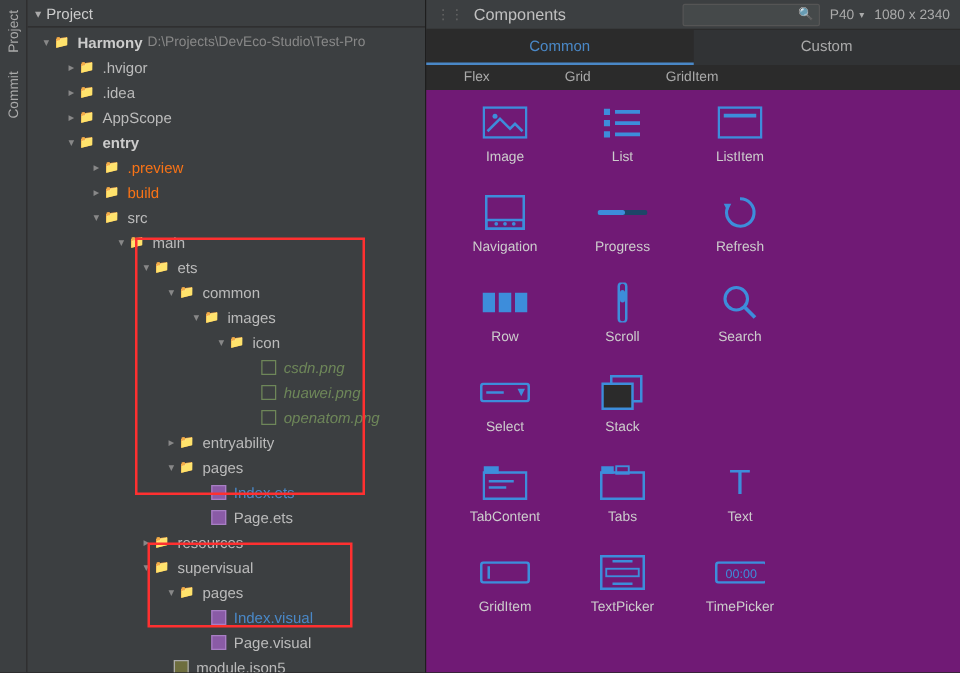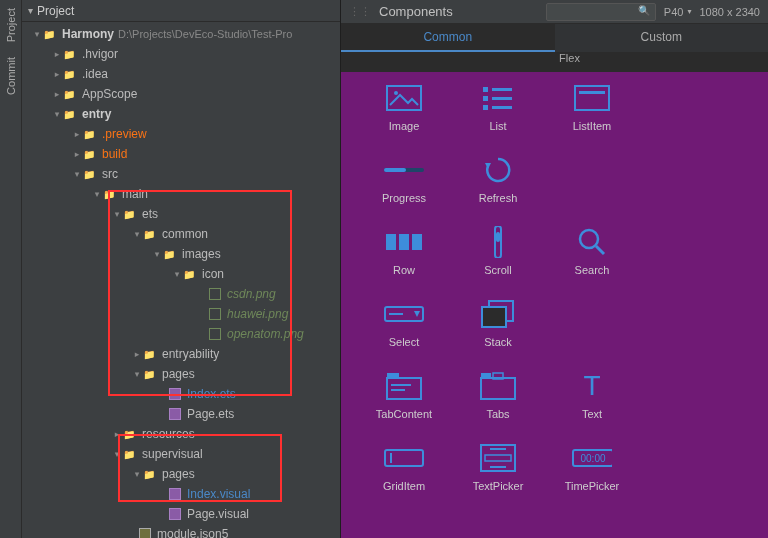--- a/index.html
+++ b/index.html
@@ -33,21 +33,21 @@
 .right { flex:1; background:#2b2b2b; display:flex; flex-direction:column; border-left:1px solid #1e1e1e;}
 .panel-header { height:24px; background:#3c3f41; display:flex; align-items:center; padding:0 8px; gap:8px; border-bottom:1px solid #2b2b2b;}
 .grip { color:#666; font-size:11px; }
 .panel-title { color:#c0c0c0; font-size:13px; }
 .search-box { margin-left:auto; width:110px; height:18px; background:#45494a; border:1px solid #555; border-radius:2px; position:relative;}
 .search-box::after{ content:"🔍"; position:absolute; right:4px; top:1px; font-size:10px; color:#888;}
 .dev-selector { display:flex; align-items:center; gap:4px; color:#aaa; font-size:11px;}
 .cat-tabs { display:flex; height:28px; background:#313335; }
 .cat-tab { flex:1; display:flex; align-items:center; justify-content:center; color:#aaa; border-bottom:2px solid transparent; cursor:pointer;}
 .cat-tab.active { color:#4a88c7; border-bottom-color:#4a88c7; background:#2b2b2b;}
-.sub-tabs { display:flex; height:20px; padding-left:30px; gap:60px; color:#aaa; font-size:11px; align-items:center;flex-direction:column;}
+.sub-tabs { display:flex; height:20px; padding-left:30px; gap:60px; color:#aaa; font-size:11px; align-items:center;}
 .comp-grid { flex:1; background:#701a75; overflow:auto; padding:10px 10px; }
 .row { display:flex; gap:24px; margin-bottom:22px; padding-left:18px;}
 .comp { width:70px; display:flex; flex-direction:column; align-items:center; gap:6px; cursor:pointer;}
 .comp-icon { width:40px; height:32px; display:flex; align-items:center; justify-content:center; }
 .comp-label { font-size:11px; color:#ccc; }
 svg { display:block; }
 </style>
 </head>
 <body>
 
@@ -269,20 +269,32 @@
               <rect x="1" y="1" width="34" height="24" fill="none" stroke="#3d8ddb" stroke-width="2"></rect>
               <rect x="5" y="6" width="26" height="3" fill="#3d8ddb"></rect>
             </svg>
           </div>
           <span class="comp-label">ListItem</span>
         </div>
     </div>
     <div class="row">
       <div class="comp">
           <div class="comp-icon">
+            <svg width="32" height="28">
+              <rect x="1" y="1" width="30" height="26" fill="none" stroke="#3d8ddb" stroke-width="2"></rect>
+              <rect x="1" y="20" width="30" height="7" fill="none" stroke="#3d8ddb" stroke-width="2"></rect>
+              <circle cx="9" cy="23" r="1.5" fill="#3d8ddb"></circle>
+              <circle cx="16" cy="23" r="1.5" fill="#3d8ddb"></circle>
+              <circle cx="23" cy="23" r="1.5" fill="#3d8ddb"></circle>
+            </svg>
+          </div>
+          <span class="comp-label">Navigation</span>
+        </div>
+      <div class="comp">
+          <div class="comp-icon">
             <svg width="40" height="10">
               <rect x="0" y="3" width="40" height="4" rx="2" fill="#1e4568"></rect>
               <rect x="0" y="3" width="22" height="4" rx="2" fill="#3d8ddb"></rect>
             </svg>
           </div>
           <span class="comp-label">Progress</span>
         </div>
       <div class="comp">
           <div class="comp-icon">
             <svg width="30" height="30">

